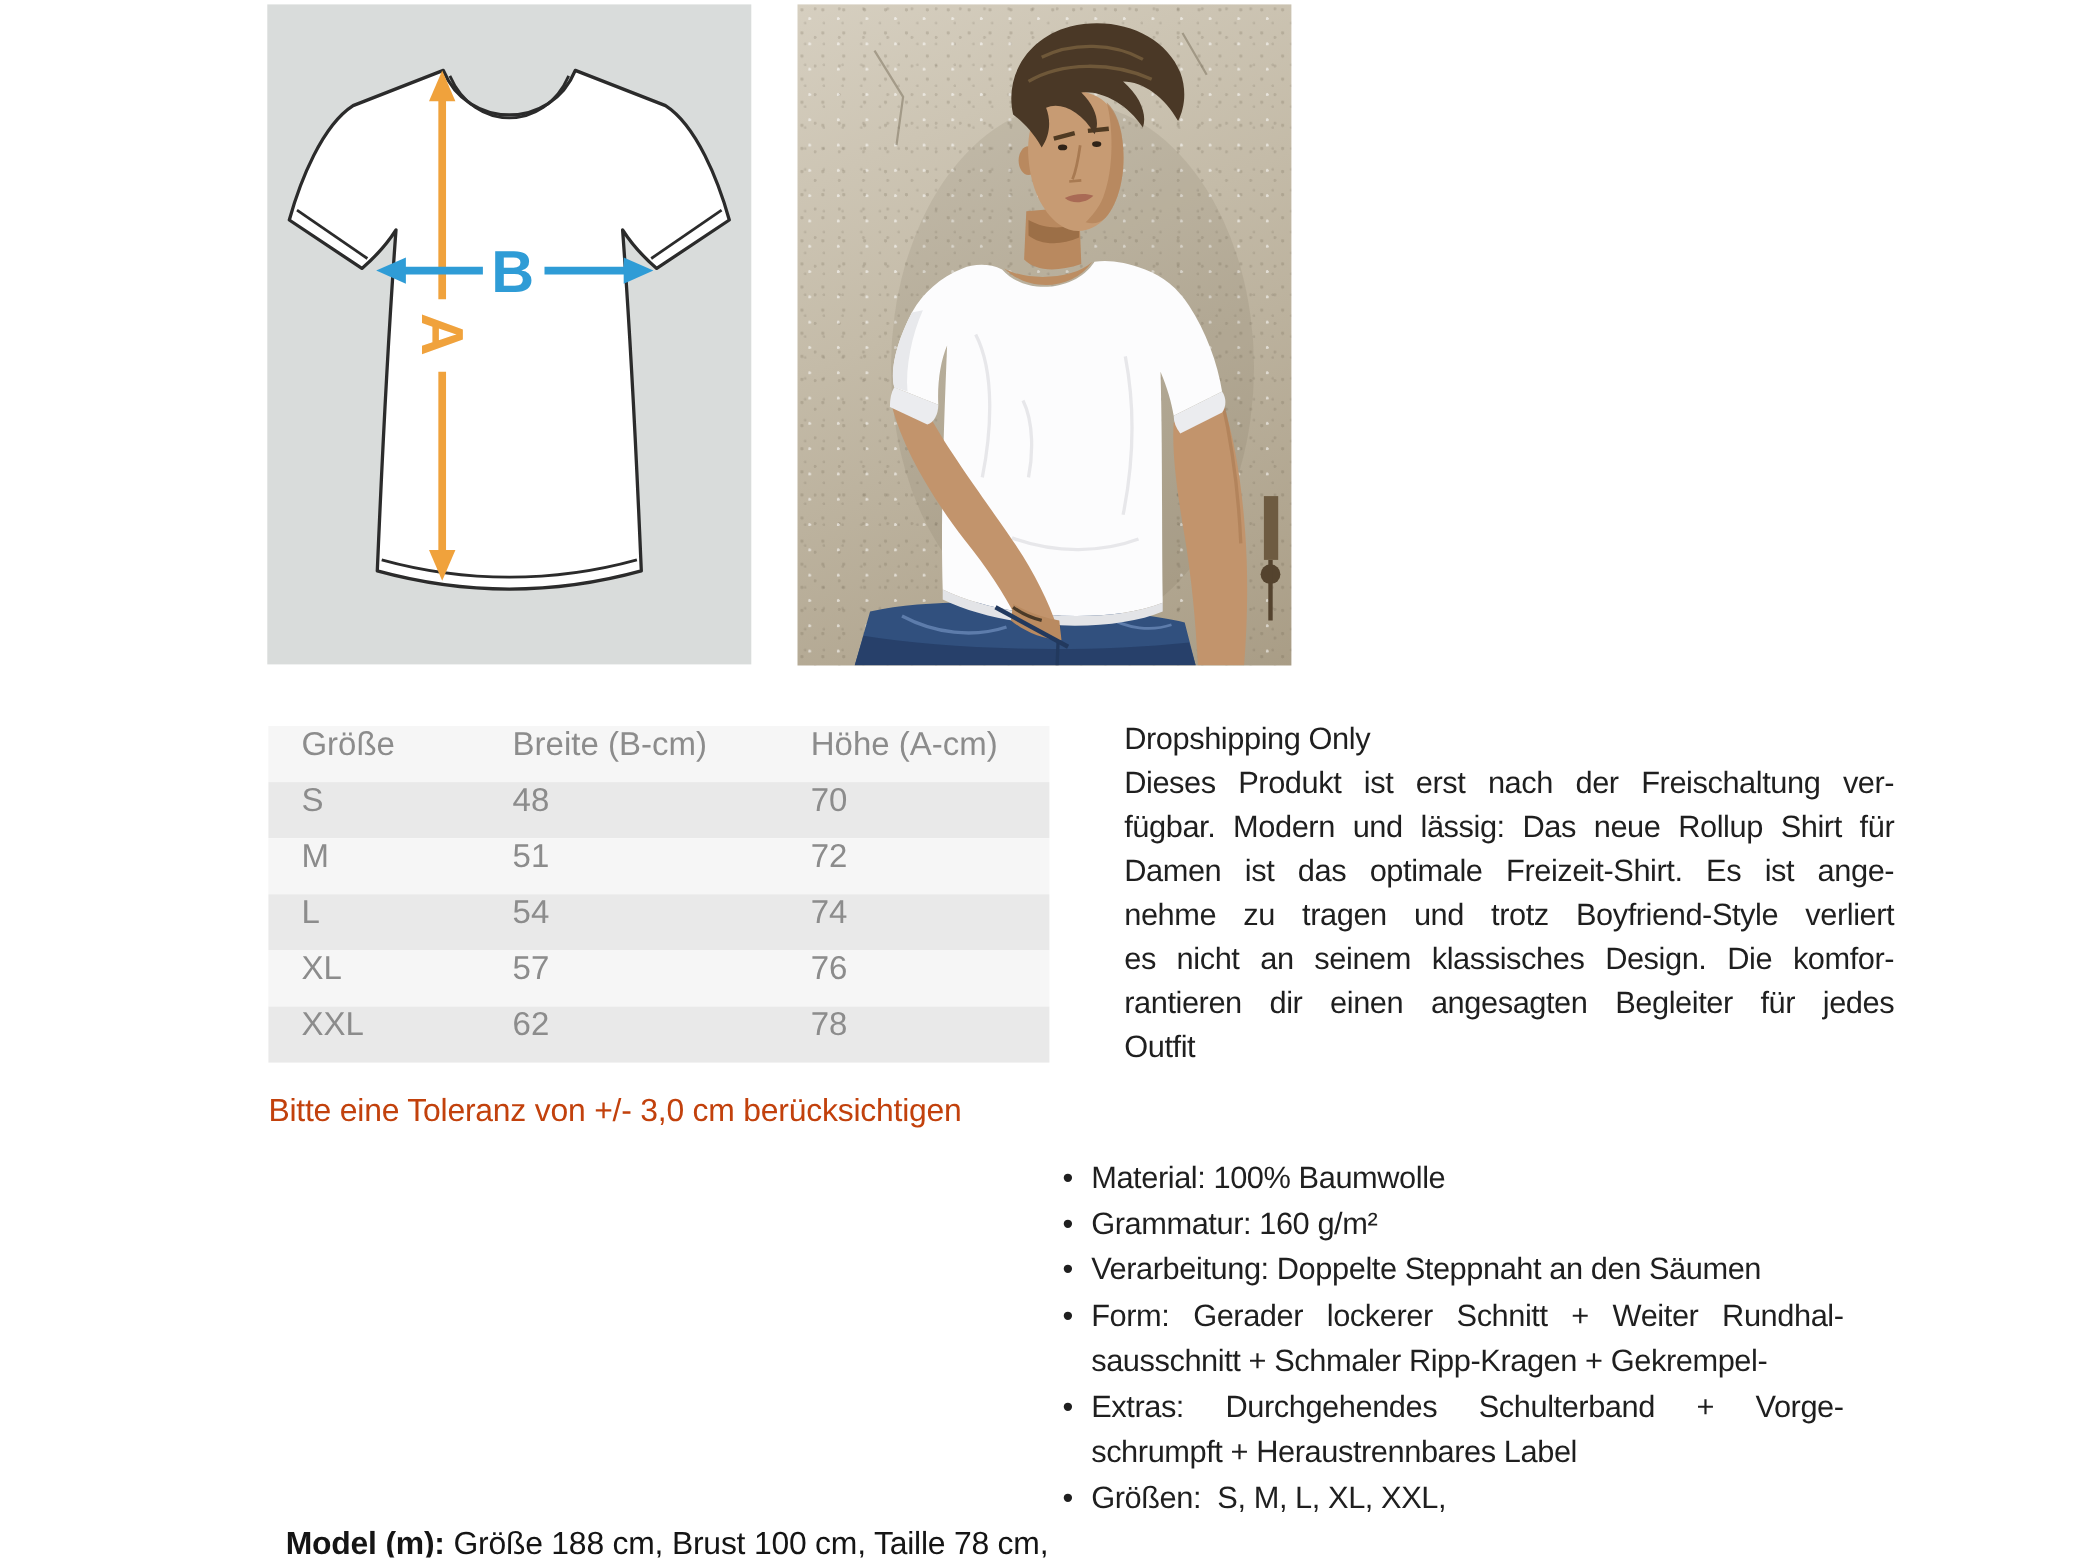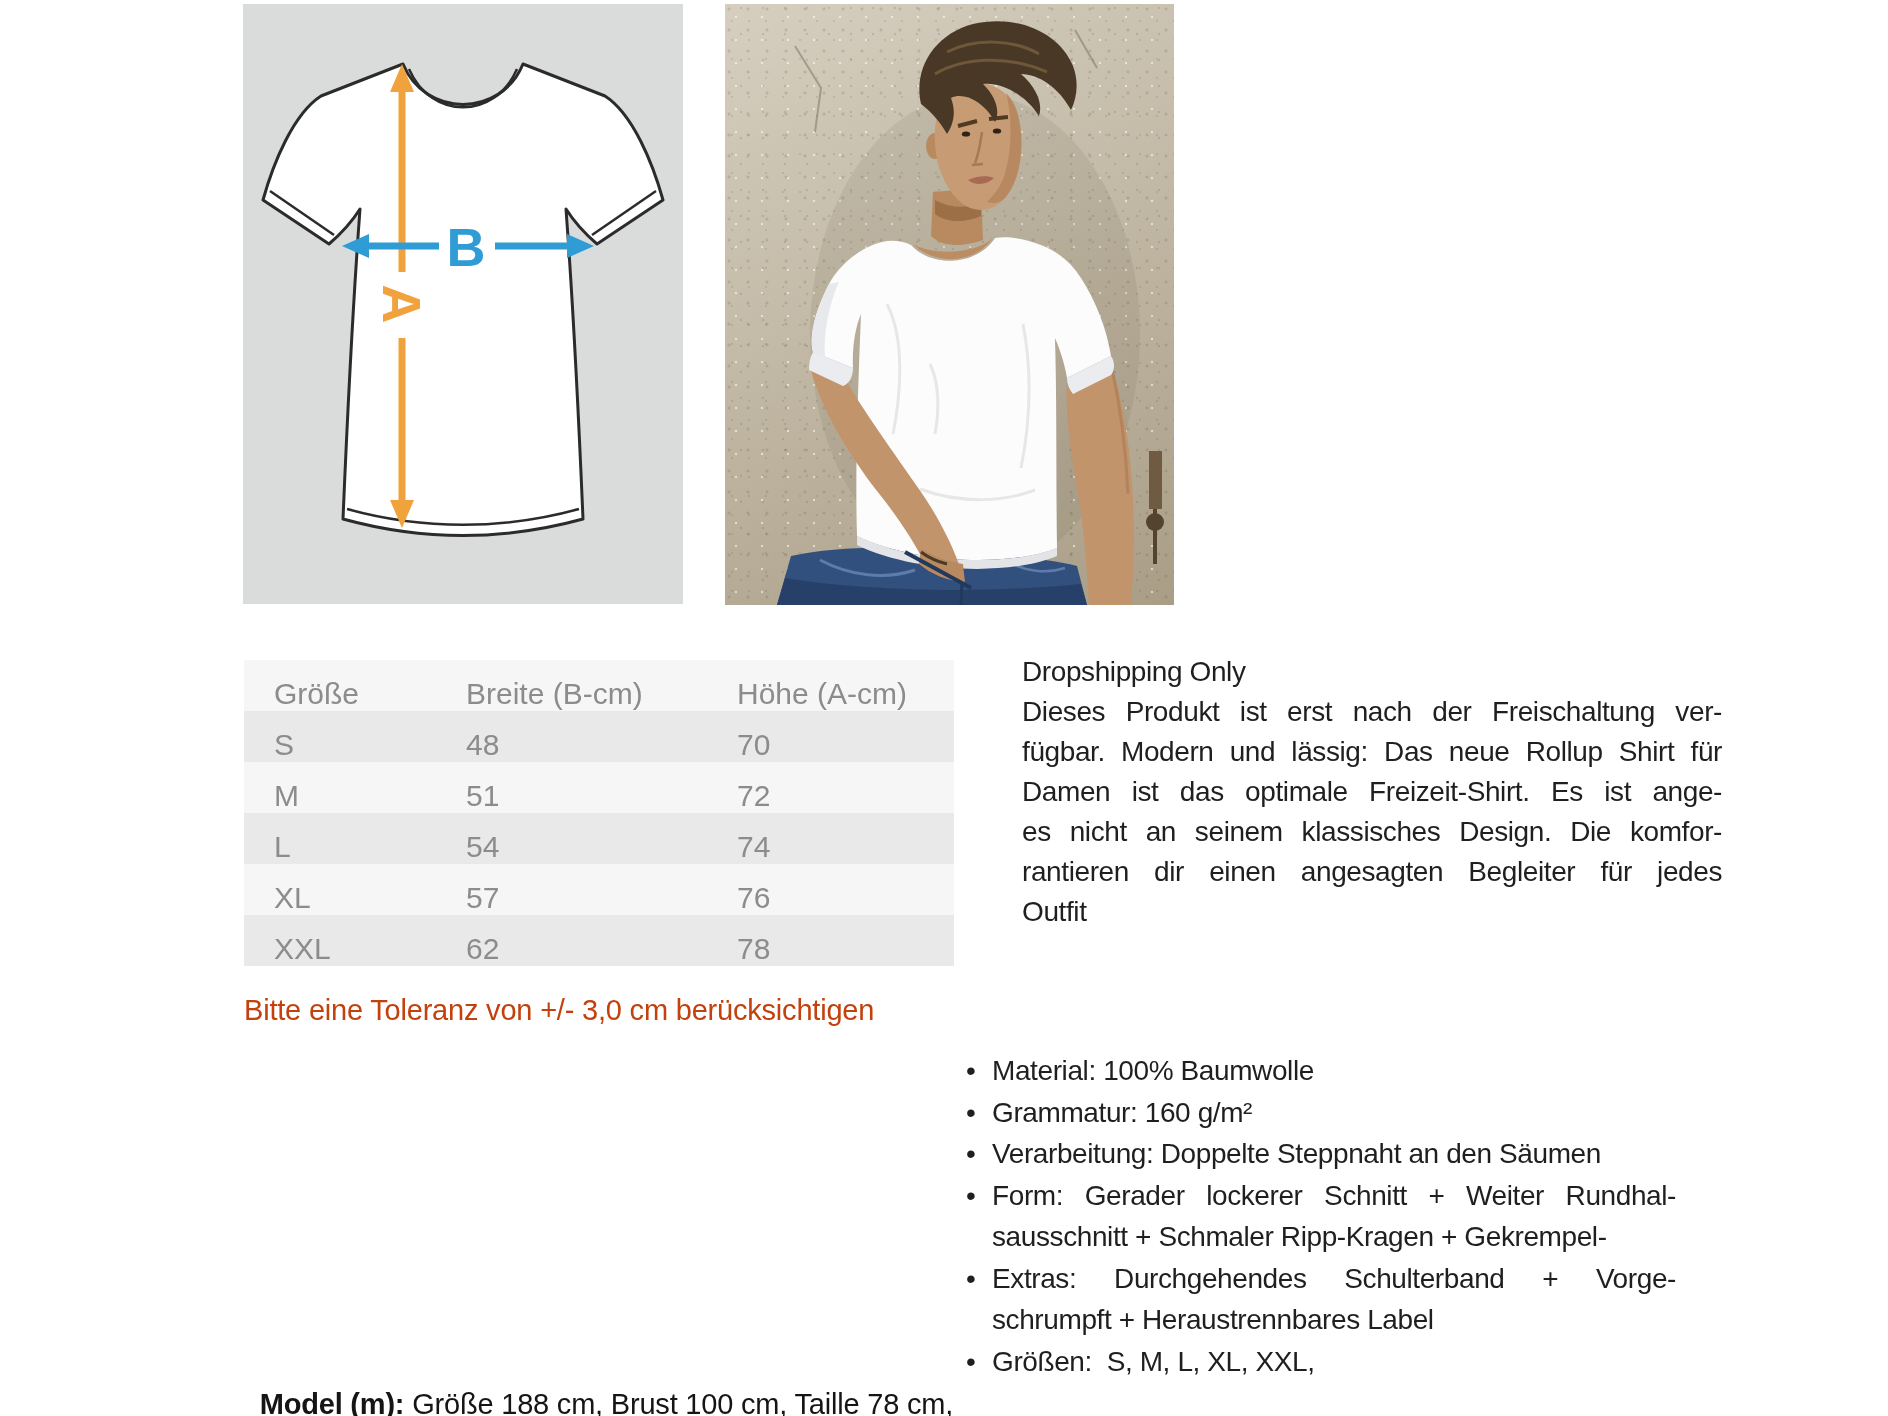--- a/index.html
+++ b/index.html
@@ -18,21 +18,21 @@
       radial-gradient(circle at 4px 5px, rgba(96,86,66,0.20) 1.3px, transparent 1.8px),
       radial-gradient(circle at 11px 13px, rgba(255,255,255,0.55) 1.1px, transparent 1.6px),
       radial-gradient(circle at 16px 4px, rgba(80,70,52,0.16) 1.1px, transparent 1.6px),
       radial-gradient(circle at 7px 17px, rgba(60,52,38,0.12) 1px, transparent 1.5px),
       linear-gradient(155deg,#d6cfc0 0%,#c4bba8 42%,#a99d86 100%);
     background-size:19px 21px,26px 23px,22px 26px,17px 19px,100% 100%;
   }
   .photo svg{position:absolute;left:0;top:0;width:449px;height:601px;}
   
   .size-table{position:absolute;left:244px;top:660px;width:710px;font-size:30px;color:#8c8c8c;}
-  .t-row{display:flex;align-items:flex-end;height:51px;background:#f6f6f6;}
+  .t-row{display:flex;align-items:flex-start;height:51px;background:#f6f6f6;}
   .size-table > div:nth-of-type(even){background:#e9e9e9;}
   .t-c{box-sizing:border-box;white-space:nowrap;}
   .t-c1{width:222px;padding-left:30px;}
   .t-c2{width:271px;}
   .t-c3{width:217px;}
   
   .tolerance{position:absolute;left:244px;top:990px;font-size:29px;line-height:40px;color:#c2410c;letter-spacing:-0.2px;}
   .model-info{position:absolute;left:244px;top:1340px;width:780px;font-size:29px;line-height:43px;color:#151515;letter-spacing:-0.2px;white-space:pre-wrap;}
   .mi-label{font-weight:bold;}
   
@@ -208,20 +208,21 @@
 <div class="desc">
   <div class="desc-heading">Dropshipping Only</div>
   <div class="desc-lines">
 
       <div class="desc-line">Dieses Produkt ist erst nach der Freischaltung ver-</div>
 
       <div class="desc-line">fügbar. Modern und lässig: Das neue Rollup Shirt für</div>
 
       <div class="desc-line">Damen ist das optimale Freizeit-Shirt. Es ist ange-</div>
 
+      <div class="desc-line">nehme zu tragen und trotz Boyfriend-Style verliert</div>
 
       <div class="desc-line">es nicht an seinem klassisches Design. Die komfor-</div>
 
 
       <div class="desc-line">rantieren dir einen angesagten Begleiter für jedes</div>
 
       <div class="desc-line">Outfit</div>
     </div>
 </div>
 

